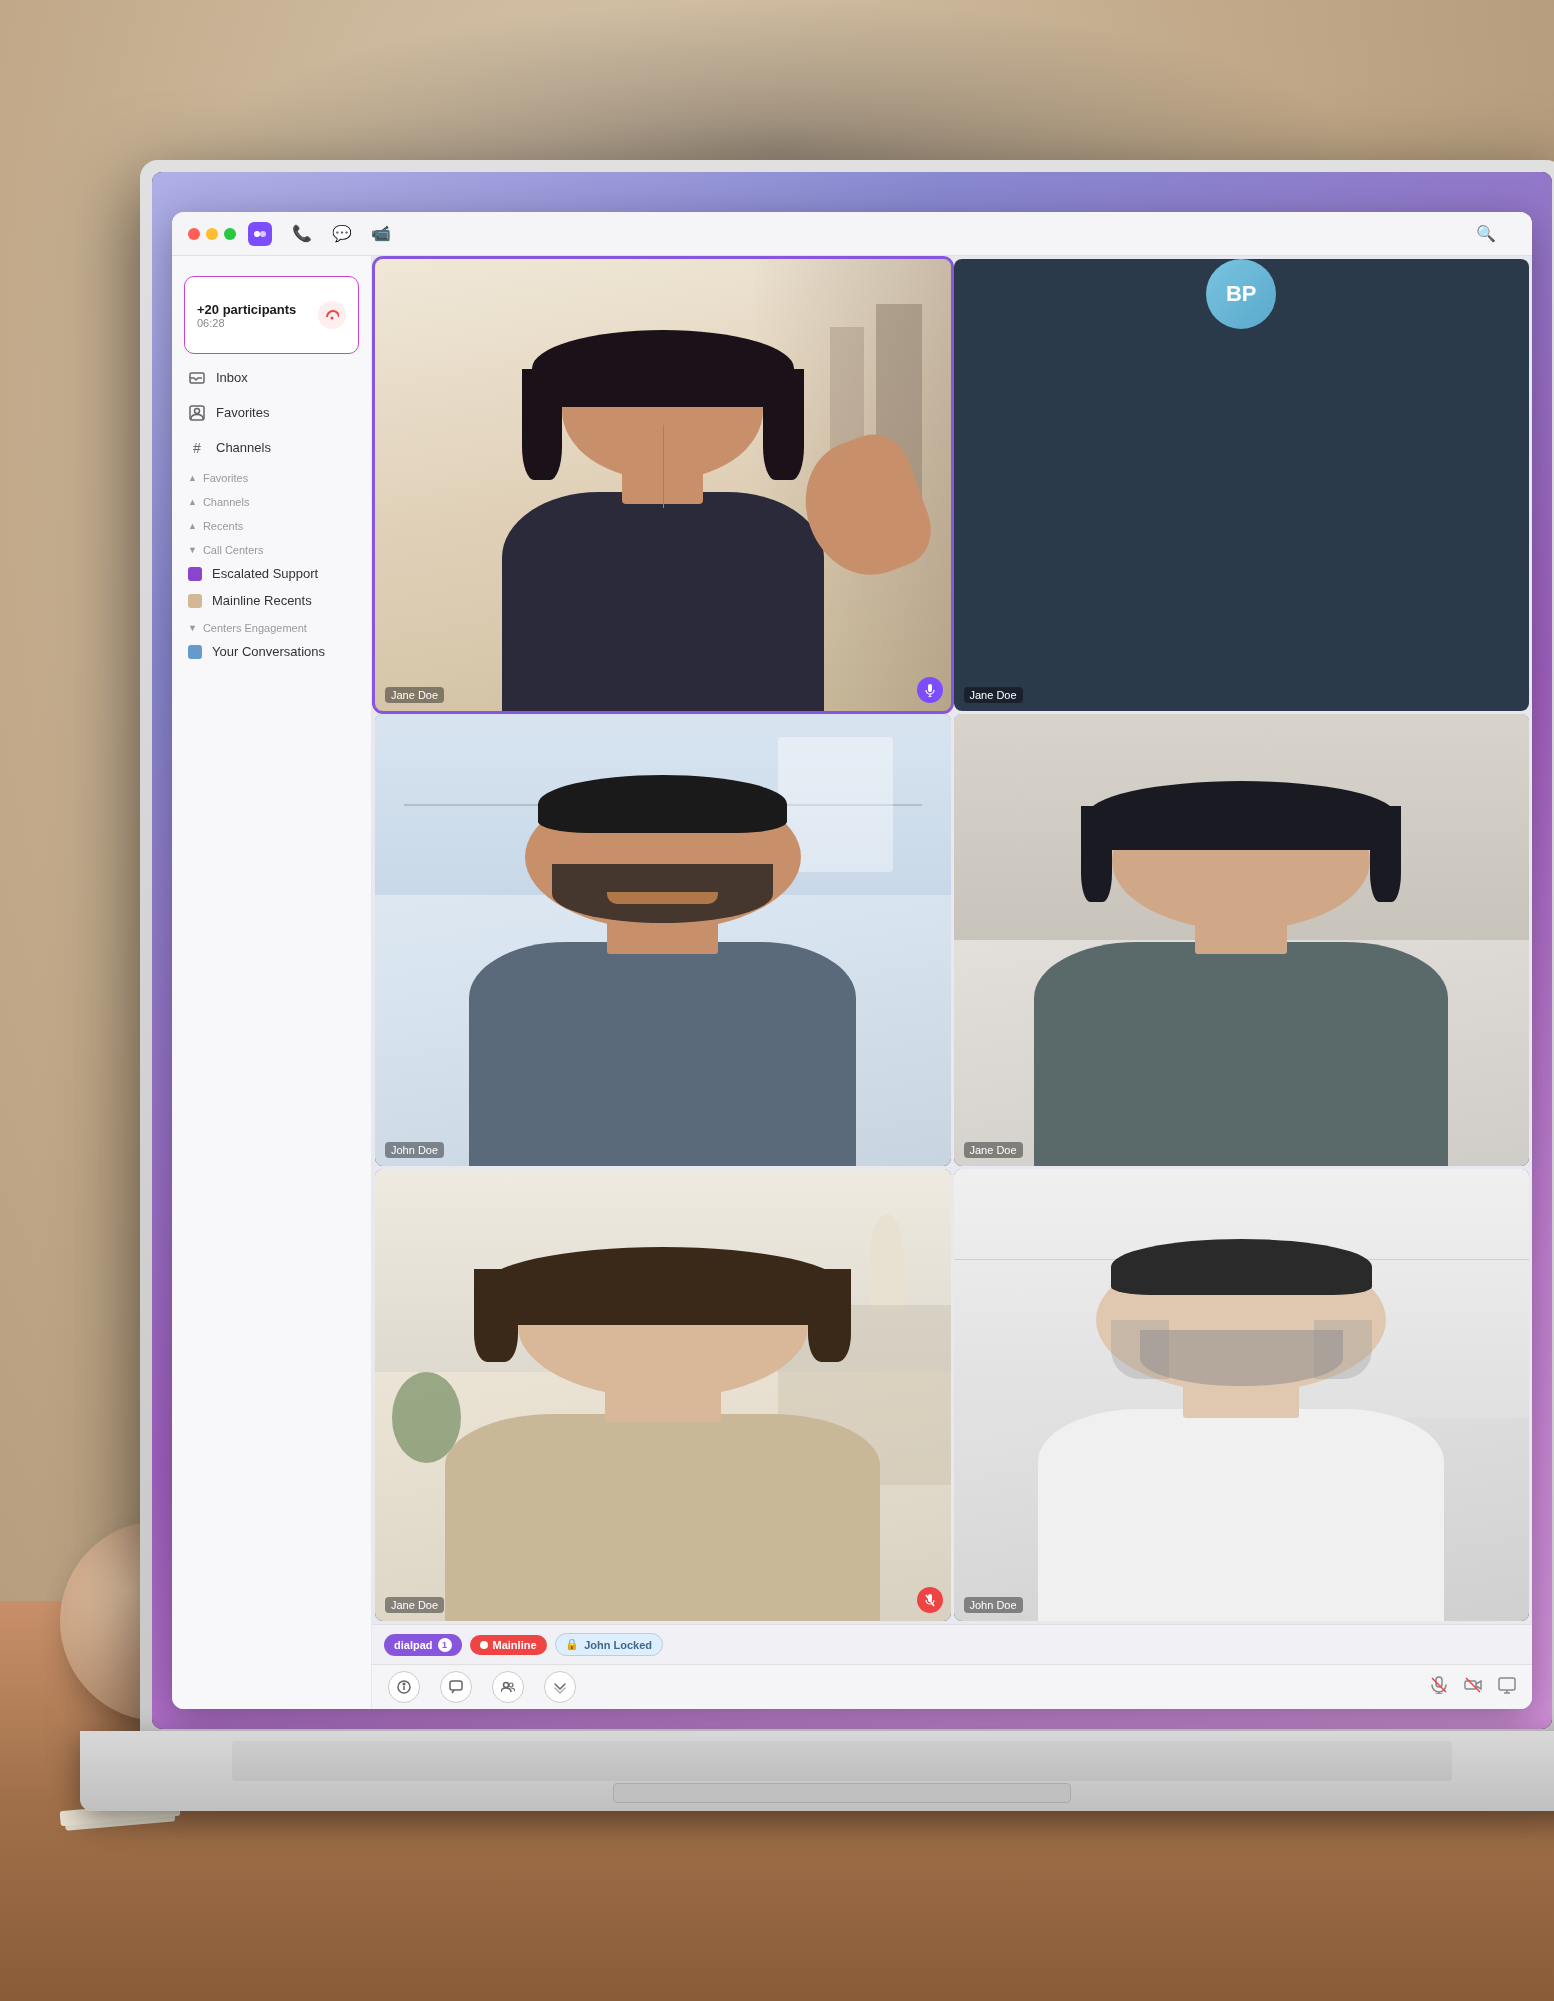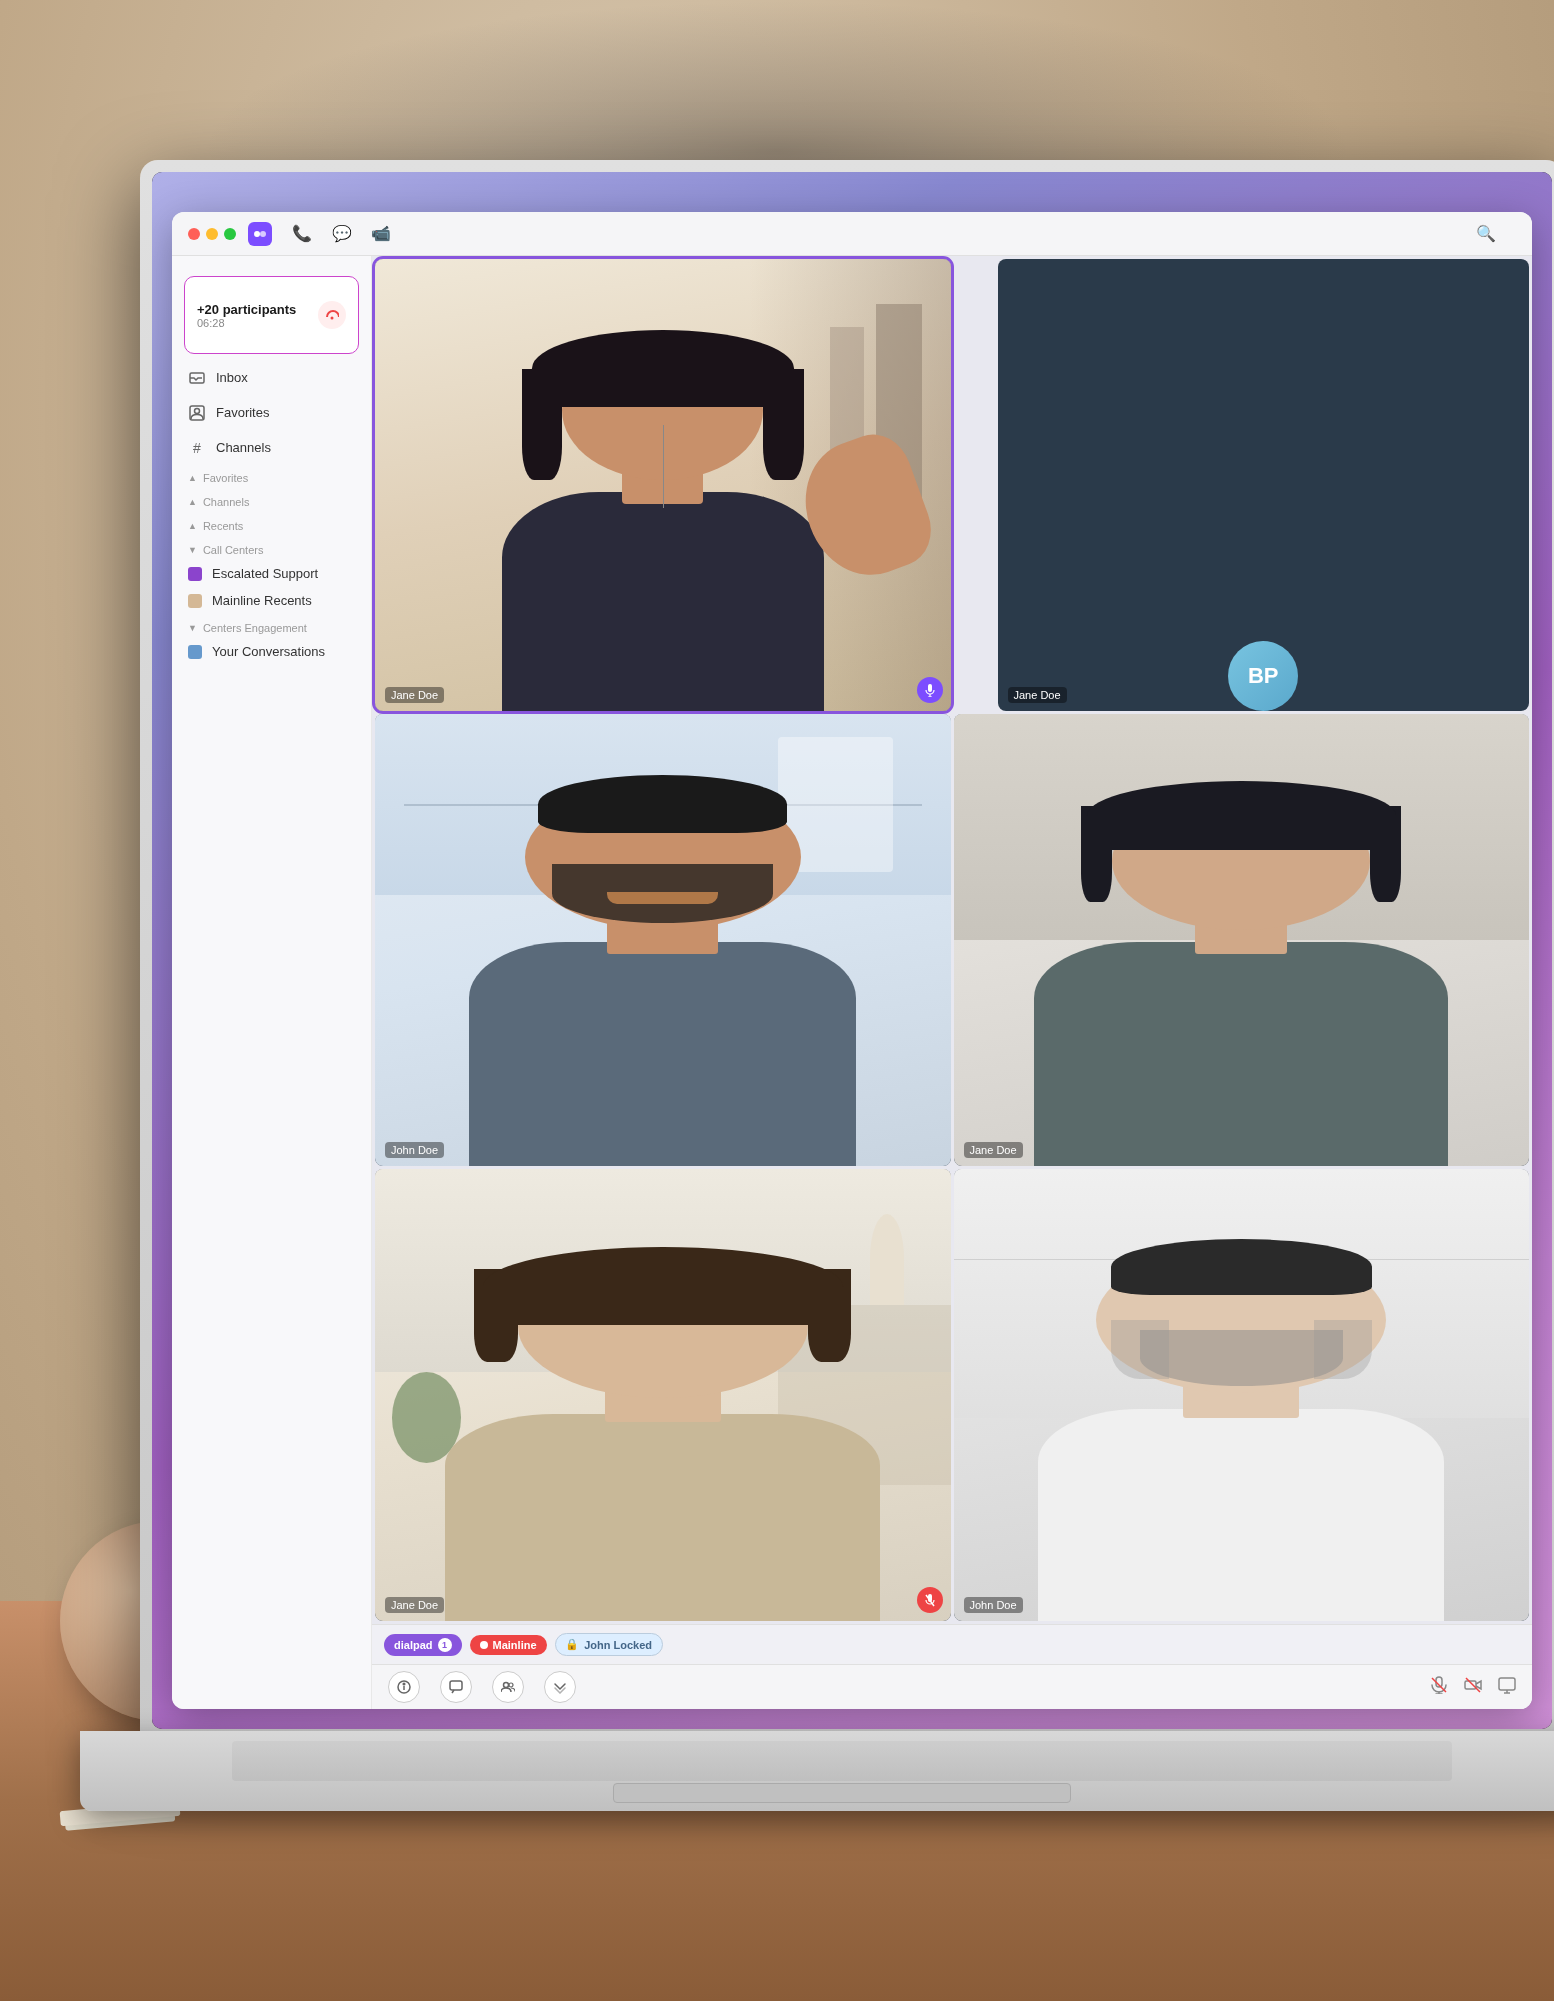--- a/index.html
+++ b/index.html
@@ -605,21 +605,21 @@
               <div class="video-mic-indicator">
                 <svg width="10" height="13" viewBox="0 0 10 13" fill="white">
                   <rect x="3" y="0" width="4" height="8" rx="2"></rect>
                   <path d="M1 6c0 2.2 1.8 4 4 4s4-1.8 4-4" stroke="white" stroke-width="1.2" fill="none"></path>
                   <line x1="5" y1="10" x2="5" y2="13" stroke="white" stroke-width="1.2"></line>
                   <line x1="3" y1="13" x2="7" y2="13" stroke="white" stroke-width="1.2"></line>
                 </svg>
               </div>
             </div>
 
-            <div class="video-cell" style="background:#2a3a4a;display:flex;align-items:flex-end;justify-content:center;margin-left:44px;">
+            <div class="video-cell" style="background:#2a3a4a;display:flex;align-items:flex-start;justify-content:center;">
               <div class="avatar-circle" style="background:linear-gradient(135deg,#78c4e0,#5aa8cc);font-size:22px;">
                 BP
               </div>
               <div class="video-label">Jane Doe</div>
             </div>
 
             <div class="video-cell">
               <div class="person-card room-bg-2">
 
                 <div style="position:absolute;top:0;left:0;right:0;height:40%;background:linear-gradient(180deg,#d8e4f0,#c8d8e8);"></div>

